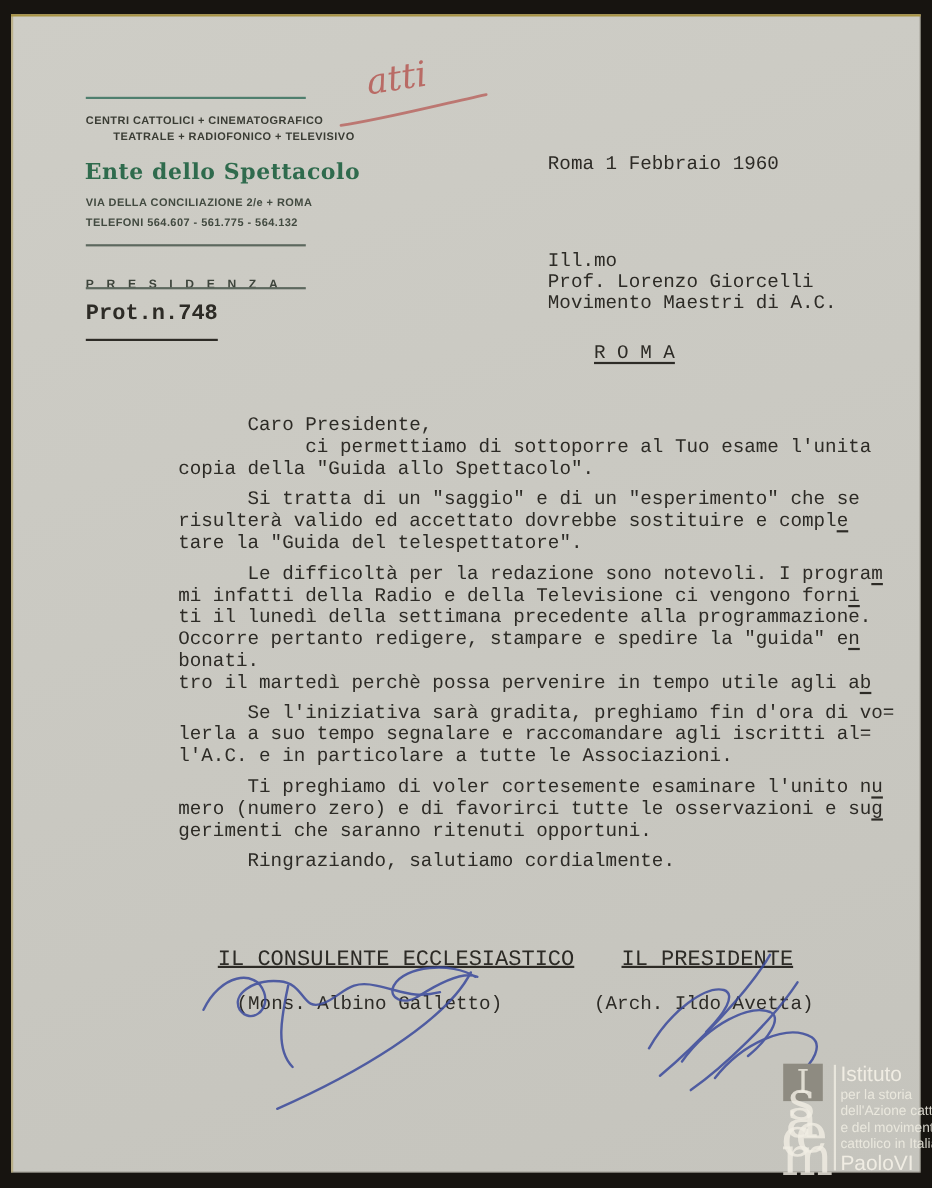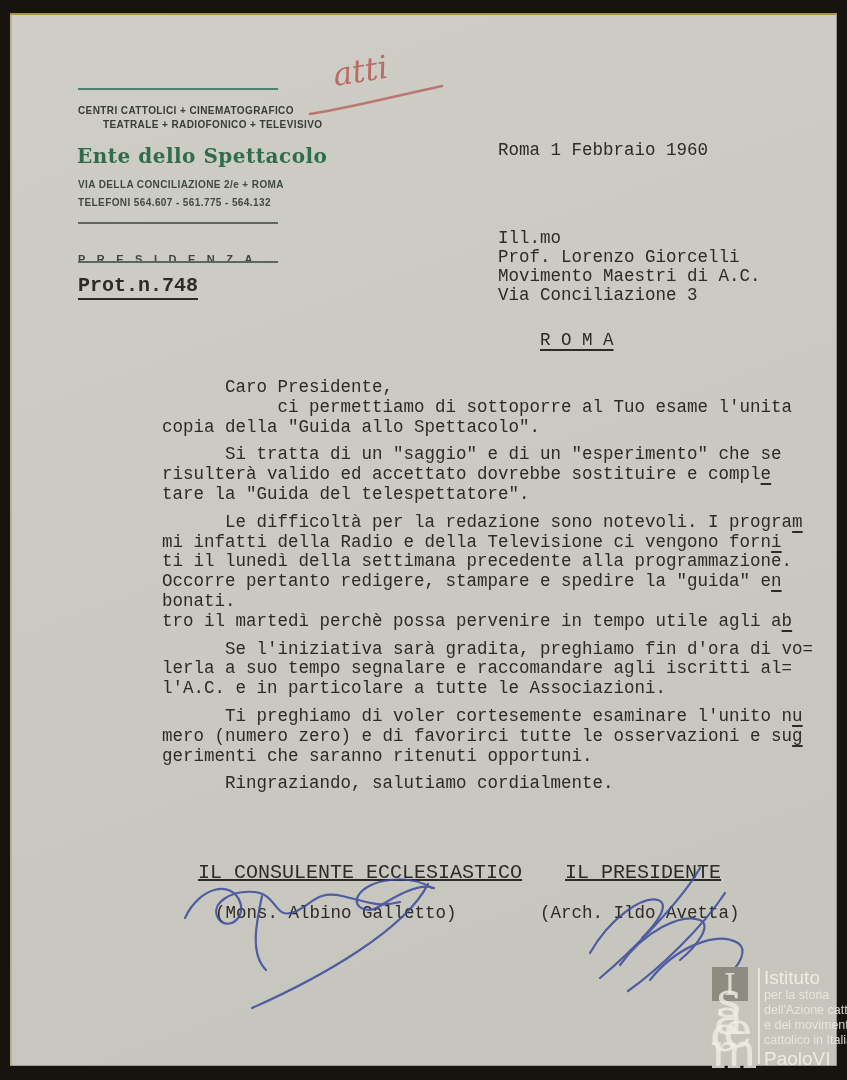--- a/index.html
+++ b/index.html
@@ -17,21 +17,21 @@
   .abs{position:absolute;}
   .mono{font-family:"Liberation Mono","DejaVu Sans Mono",monospace;color:#2d2b26;}
   
   .lh-rule{left:68px;width:200px;height:2px;background:#4f7f6e;}
   .lh-rule.thin{height:1.5px;background:#5c685e;}
   .lh-small{left:68px;width:210px;font-size:10px;font-weight:bold;letter-spacing:.4px;
     color:#3a3c34;white-space:nowrap;}
   .lh-org{left:67px;font-family:"DejaVu Serif",serif;font-weight:bold;font-size:20px;
     letter-spacing:.5px;color:#2f6b4d;white-space:nowrap;}
   .lh-office{left:68px;font-size:11px;font-weight:bold;letter-spacing:11.5px;color:#3d443b;white-space:nowrap;margin-top:20px;}
-  .lh-prot{left:68px;font-size:20px;font-weight:bold;border-bottom:2px solid #2d2b26;padding-bottom:1px;white-space:nowrap;}
+  .lh-prot{left:68px;font-size:20px;font-weight:bold;border-bottom:2px solid #2d2b26;padding-bottom:11px;white-space:nowrap;}
   
   .dateline{left:488px;top:127px;font-size:17.5px;white-space:pre;}
   .recipient{left:488px;top:178px;font-size:17.5px;line-height:19px;white-space:pre;}
   .recipient .city{display:inline-block;margin-top:7px;text-decoration:underline;
     text-underline-offset:4px;text-decoration-thickness:1.5px;}
   
   .letter-body{left:152px;top:365px;width:660px;font-size:17.5px;}
   .para{margin-bottom:8px;}
   .bline{line-height:19.8px;white-space:pre;}
   .hyph{text-decoration:underline;text-underline-offset:4px;text-decoration-thickness:1.5px;}
@@ -72,21 +72,21 @@
   <div class="abs lh-org" style="top:131px;">Ente dello Spettacolo</div>
   <div class="abs lh-small" style="top:166px;color:#424a40;">VIA DELLA CONCILIAZIONE 2/e + ROMA</div>
   <div class="abs lh-small" style="top:184px;color:#424a40;">TELEFONI 564.607 - 561.775 - 564.132</div>
   <div class="abs lh-rule thin" style="top:209px;"></div>
   <div class="abs lh-office" style="top:220px;">PRESIDENZA</div>
   <div class="abs lh-rule thin" style="top:248px;"></div>
   <div class="abs mono lh-prot" style="top:261px;">Prot.n.748</div>
 
   <div class="abs mono dateline">Roma 1 Febbraio 1960</div>
   <div class="abs mono recipient">
-    <div id="recipient-lines"><div>Ill.mo</div><div>Prof. Lorenzo Giorcelli</div><div>Movimento Maestri di A.C.</div><div>Via Conciliazione 3</div></div>
+    <div id="recipient-lines"><div>Ill.mo</div><div>Prof. Lorenzo Giorcelli</div><div>Movimento Maestri di A.C.</div></div>
     <span class="city">R O M A</span>
   </div>
 
   <div class="abs mono letter-body" id="letter-body">
       <div class="para">
         <div class="bline"><span>      Caro Presidente,</span></div>
         <div class="bline"><span>           ci permettiamo di sottoporre al Tuo esame l'unita</span></div>
         <div class="bline"><span>copia della "Guida allo Spettacolo".</span></div>
       </div>
       <div class="para">

